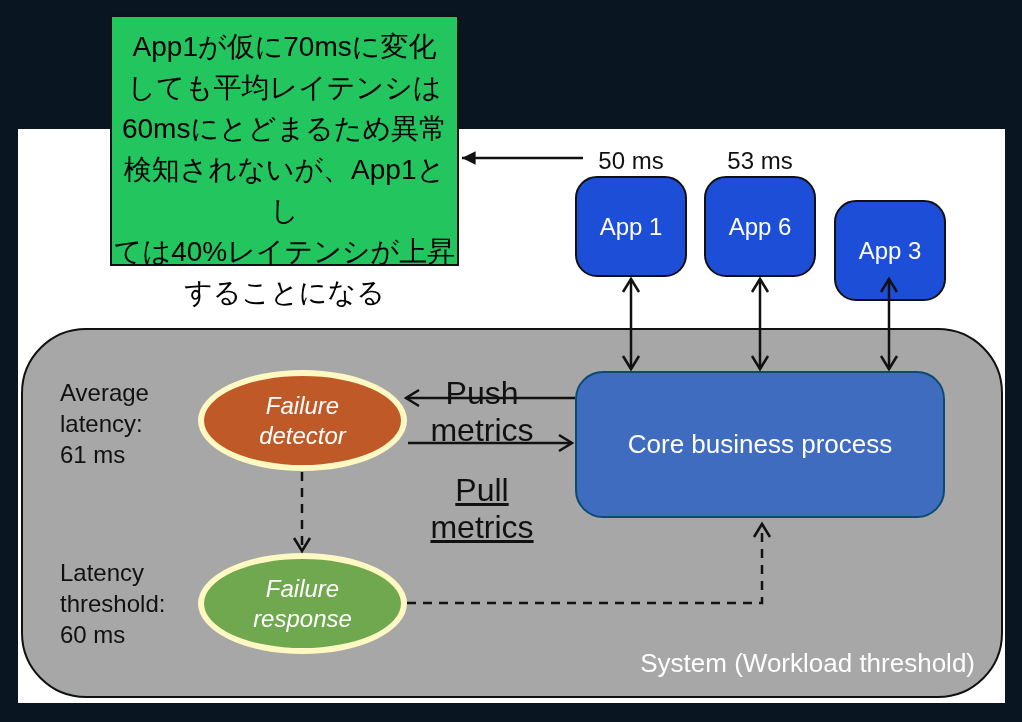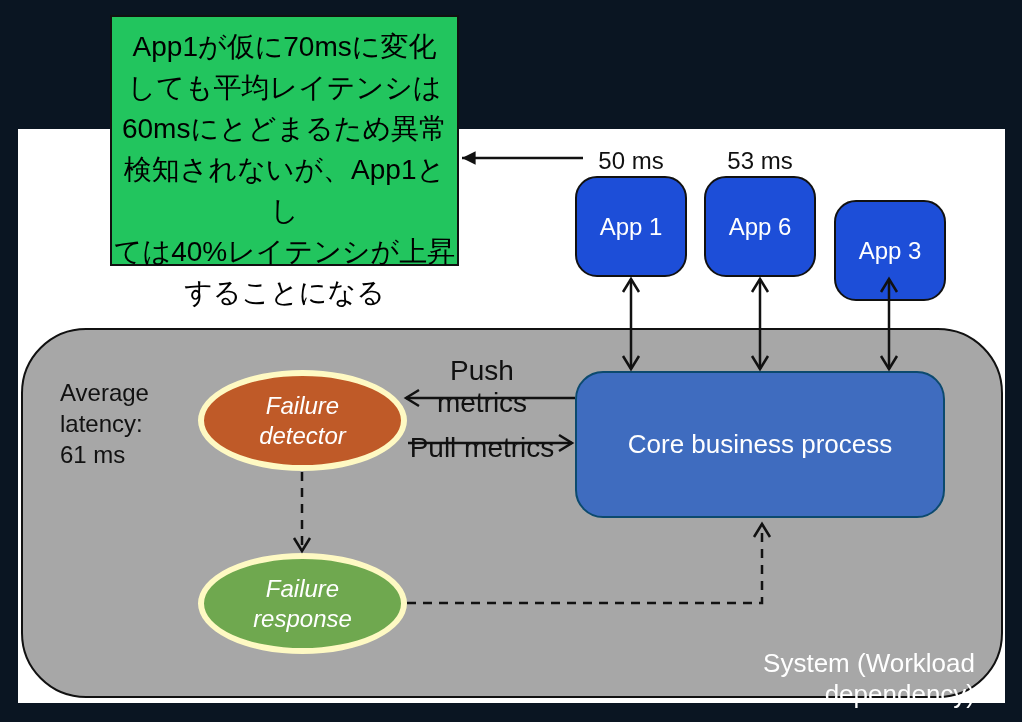--- a/index.html
+++ b/index.html
@@ -52,23 +52,23 @@
   .detector { top:370px; background:#BF5A28; }
   .response { top:553px; background:#6FA84F; }
   .stat-label {
     position:absolute; left:60px; color:#111; font-size:24px;
     line-height:31px; white-space:pre-line;
   }
   .avg { top:377px; width:132px; }
   .thresh { top:557px; width:138px; }
   .metric-label {
     position:absolute; left:403px; width:158px; text-align:center;
-    color:#111; font-size:28px;
+    color:#111; font-size:32px;margin-top:20px;
   }
-  .push { top:355px; } .pull { top:432px; }
+  .push { top:355px; } .pull { top:452px;text-decoration:underline; }
   .system-label {
     position:absolute; left:615px; top:648px; width:360px;
     text-align:right; color:#fff; font-size:26px;
   }
   svg.arrows { position:absolute; left:0; top:0; pointer-events:none; }
 </style>
 </head>
 <body>
 
 <div class="stage">
@@ -98,23 +98,25 @@
     <span>Failure
 detector</span>
   </div>
   <div class="ellipse response">
     <span>Failure
 response</span>
   </div>
 
   <div class="stat-label avg">Average latency:
 61 ms</div>
+  <div class="stat-label thresh">Latency threshold:
+60 ms</div>
   <div class="metric-label push">Push metrics</div>
   <div class="metric-label pull">Pull metrics</div>
-  <div class="system-label">System (Workload dependency)</div>
+  <div class="system-label">System (Workload threshold)</div>
 
   <div class="callout">App1が仮に70msに変化
 しても平均レイテンシは
 60msにとどまるため異常
 検知されないが、App1とし
 ては40%レイテンシが上昇
 することになる</div>
 
   <svg class="arrows" width="1022" height="722" viewBox="0 0 1022 722">
     <defs>

